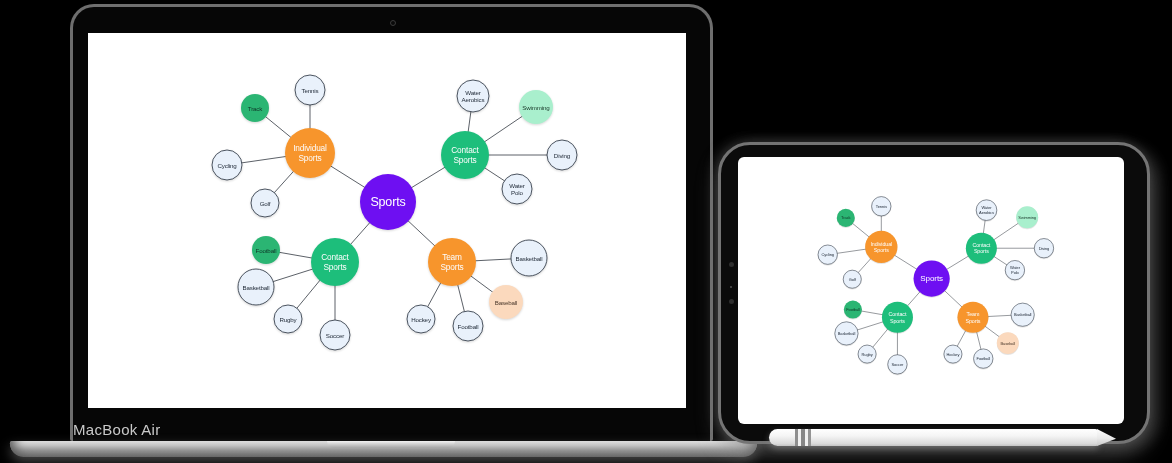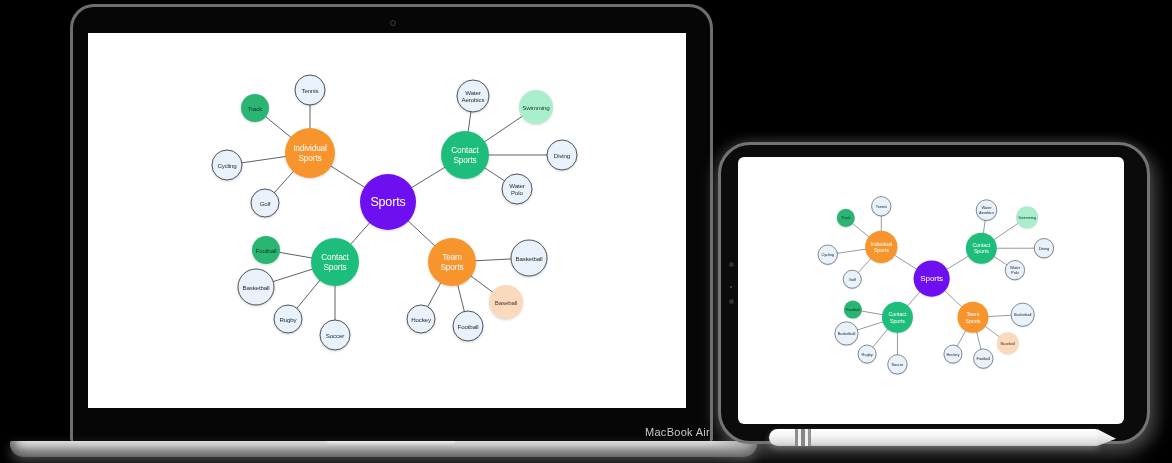--- a/index.html
+++ b/index.html
@@ -16,22 +16,22 @@
   }
   .mac-webcam{
     position:absolute;left:50%;top:13px;width:4px;height:4px;margin-left:-2px;
     background:#0a0a0a;border:1px solid #3a3a3a;border-radius:50%;
   }
   .mac-screen{
     position:absolute;left:15px;top:26px;width:598px;height:375px;
     background:#ffffff;overflow:hidden;
   }
   .mac-brand{
-    position:absolute;left:0;bottom:3px;width:100%;text-align:right;
-    font-size:11px;color:#c9c9c9;letter-spacing:.3px;
+    position:absolute;left:0;bottom:3px;width:100%;text-align:left;
+    font-size:15px;color:#c9c9c9;letter-spacing:.3px;
   }
   .mac-base{
     position:absolute;left:10px;top:441px;width:747px;height:16px;
     background:linear-gradient(180deg,#e8e8e8 0%,#c2c2c2 28%,#8f8f8f 62%,#696969 100%);
     border-radius:3px 3px 18px 18px;
     box-shadow:inset 14px 0 12px -10px #555,inset -14px 0 12px -10px #555,
                0 5px 12px rgba(155,155,155,.45);
   }
   .mac-notch{
     position:absolute;left:317px;top:0;width:128px;height:7px;

